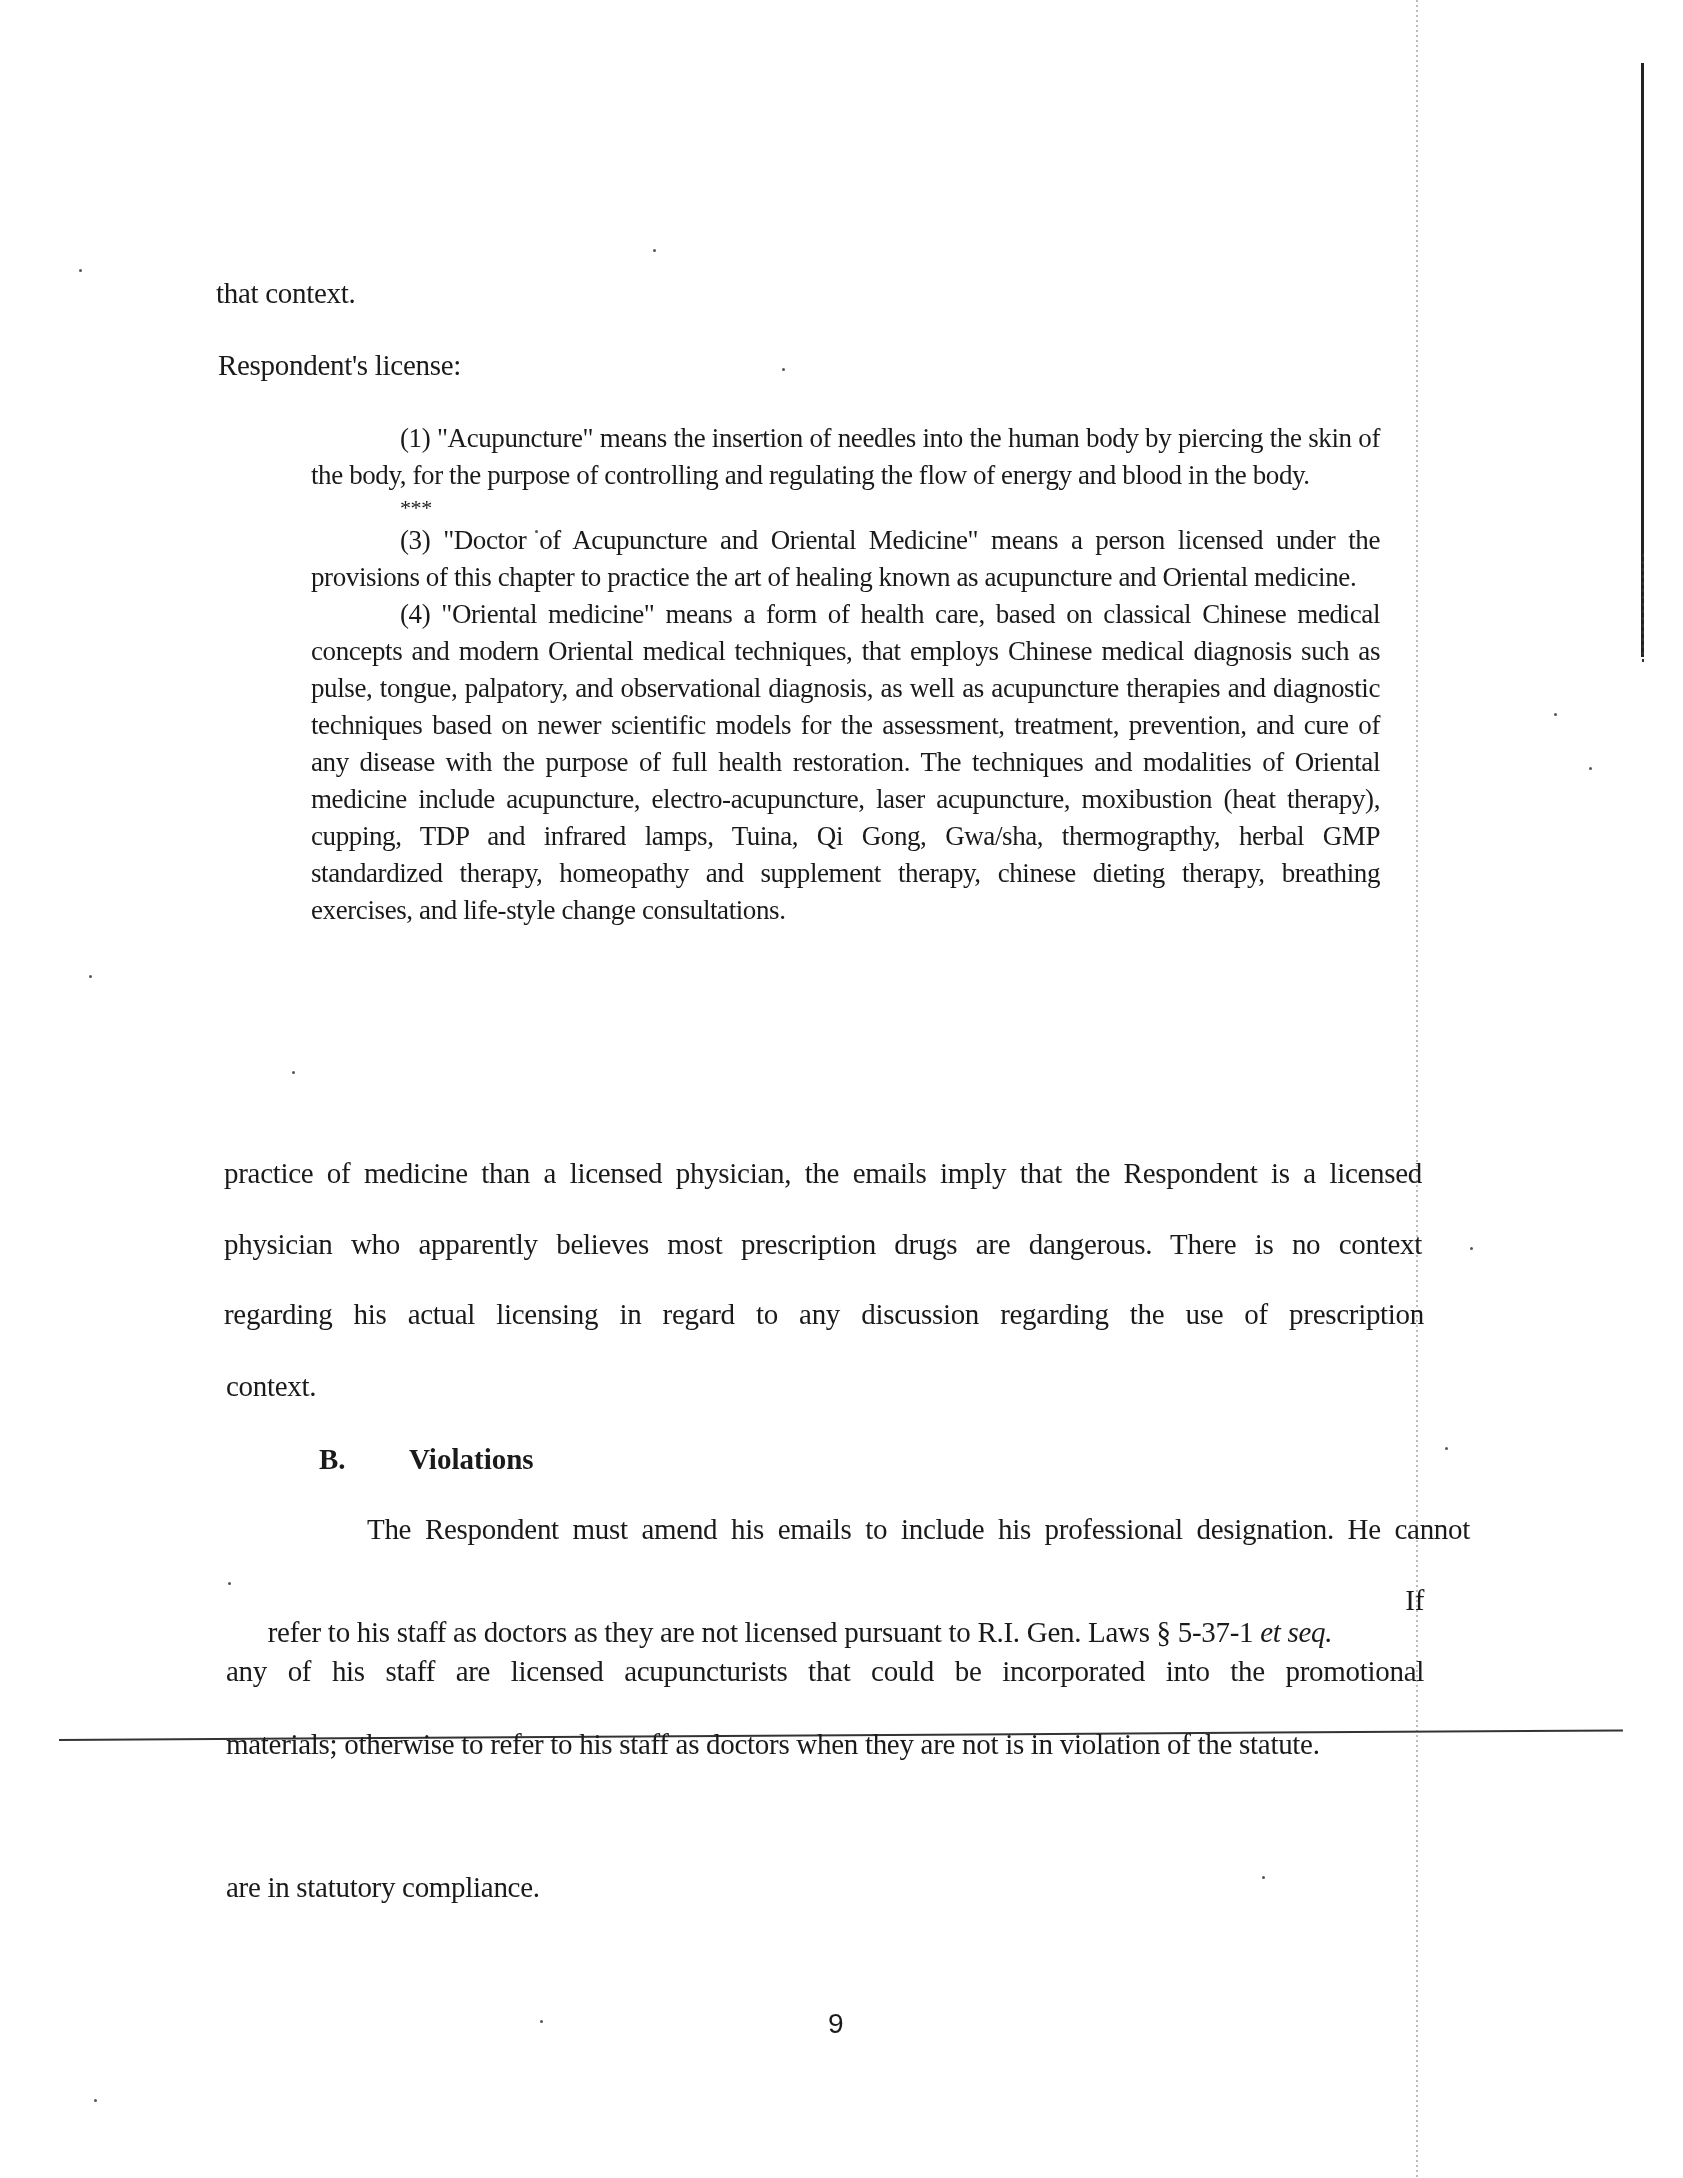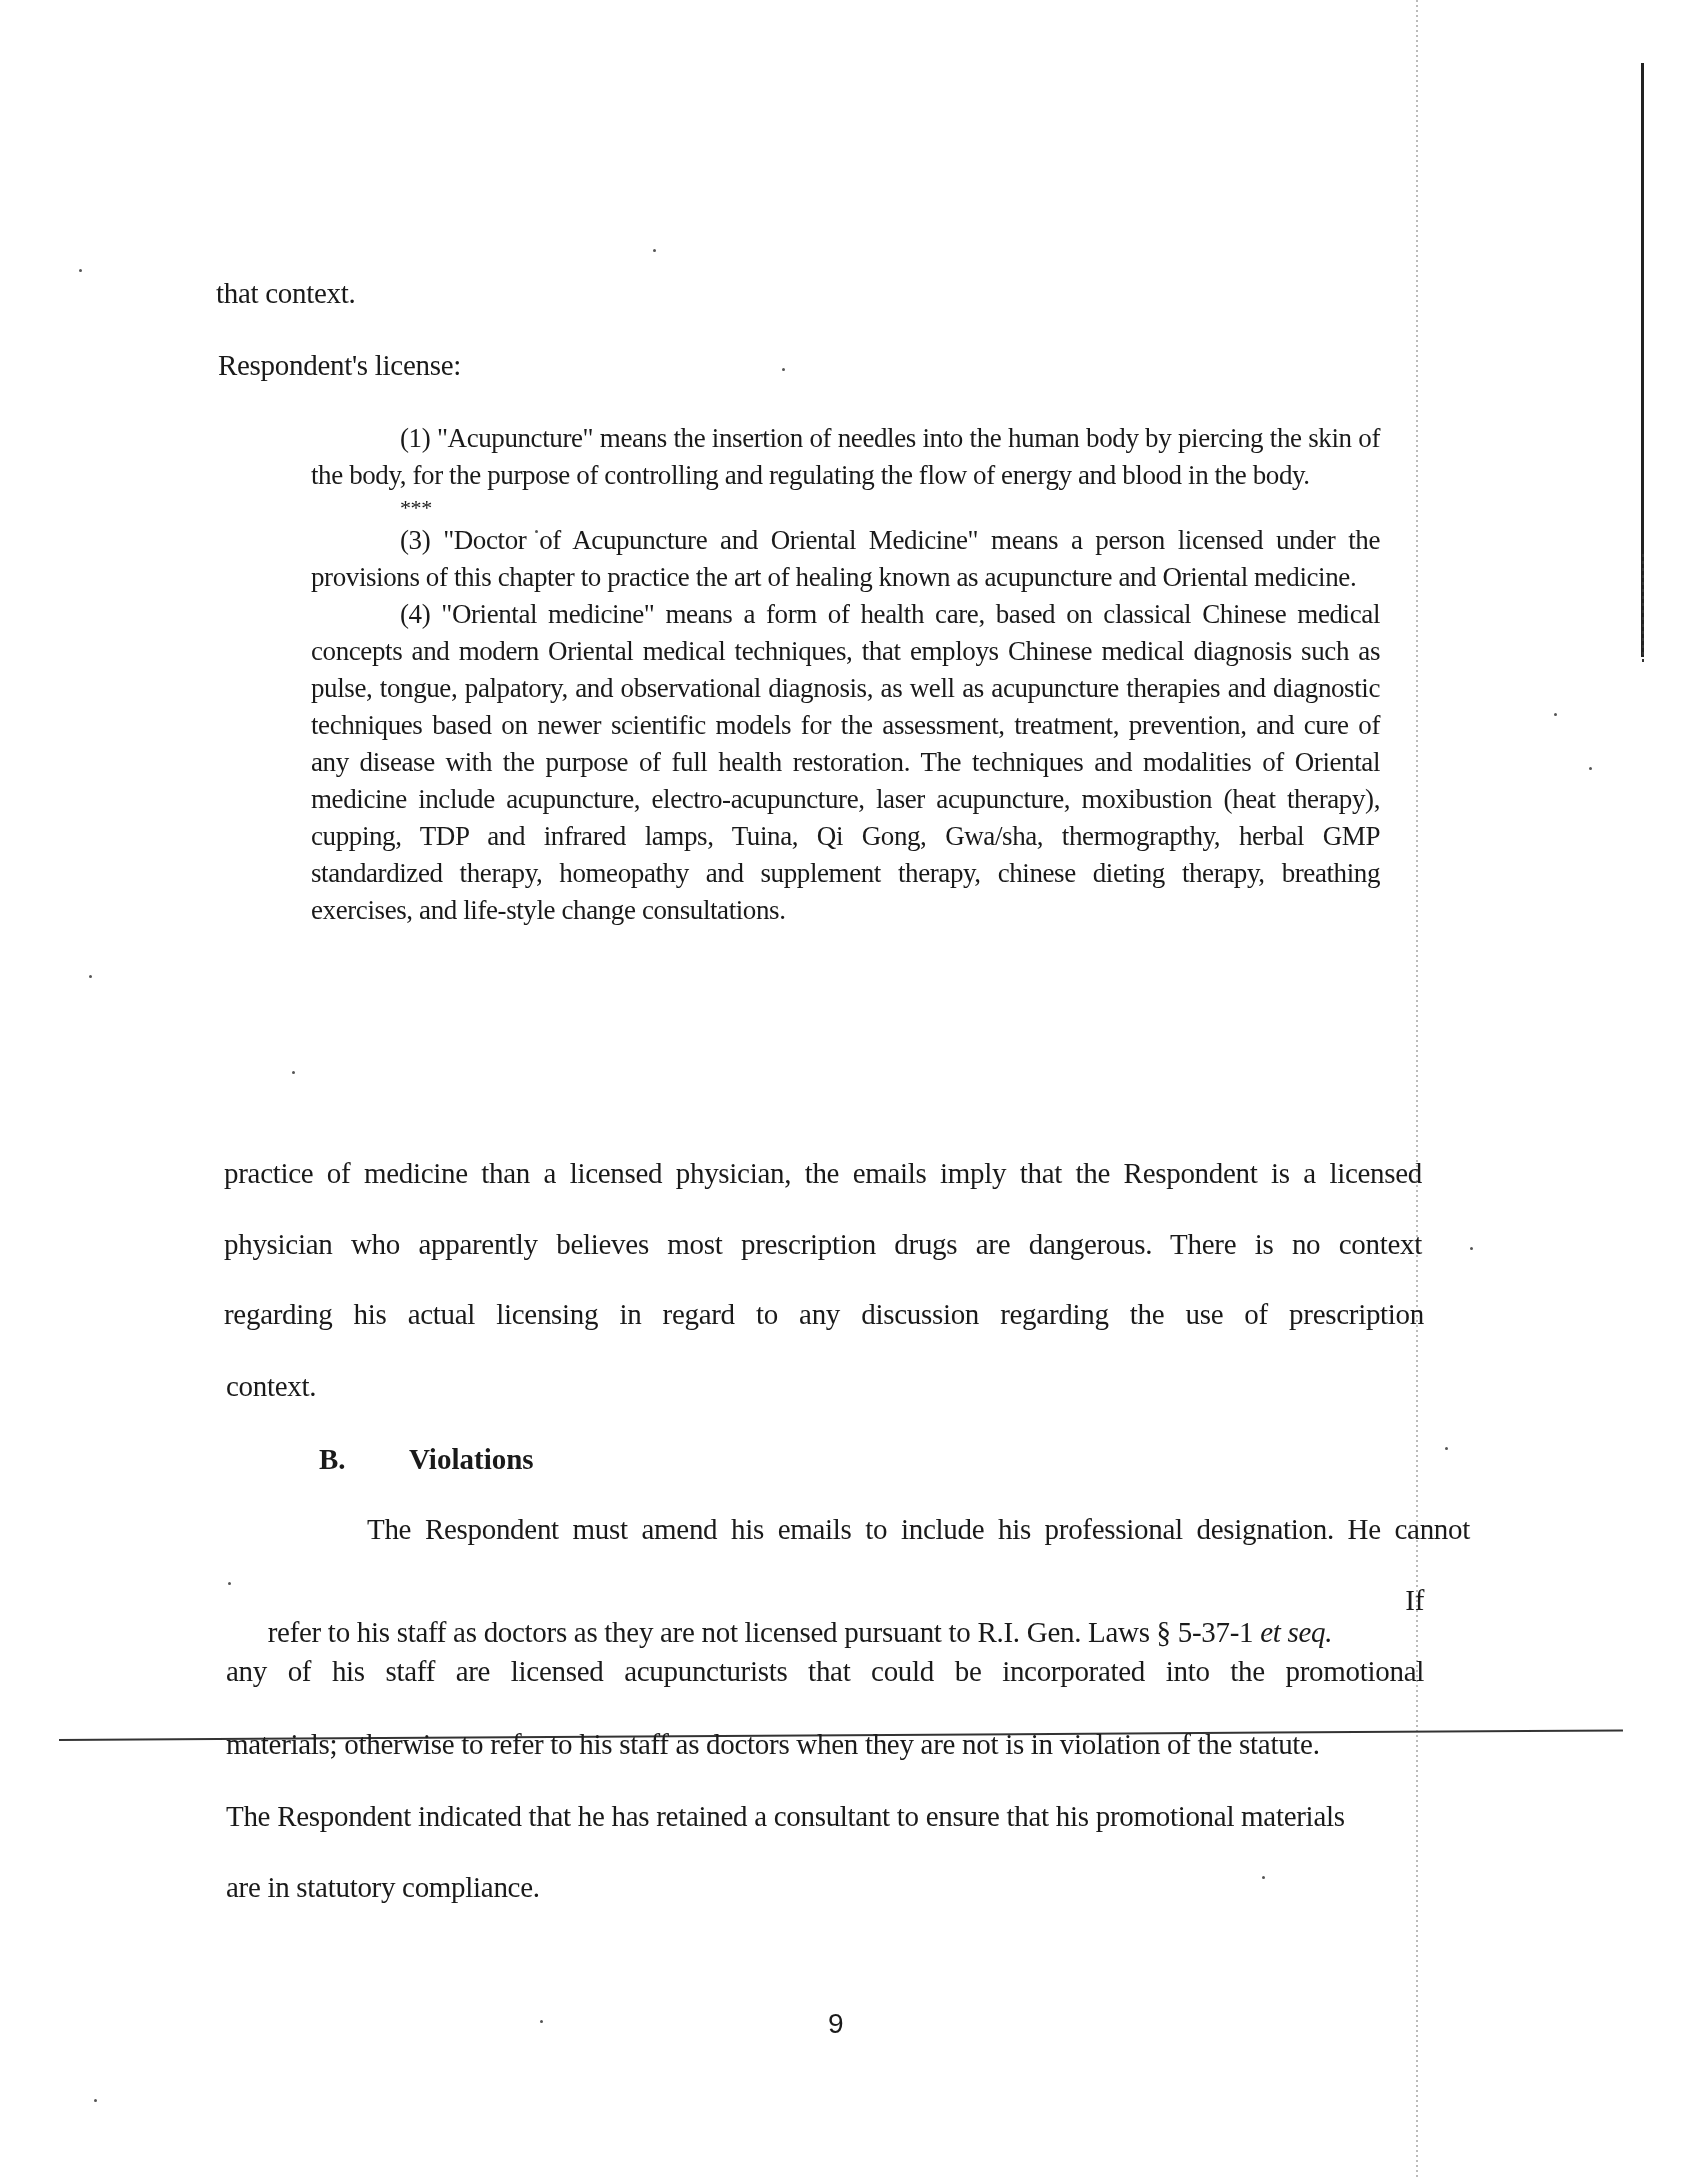--- a/index.html
+++ b/index.html
@@ -150,18 +150,17 @@
 
   <div class="line justify" style="left:319px;top:1513px;width:1103px;margin-left:48px;">The Respondent must amend his emails to include his professional designation. He cannot</div>
   <div class="line" style="left:226px;top:1584px;width:1198px;display:flex;justify-content:space-between;">
     <span style="white-space:pre;">
       <span>refer to his staff as doctors as they are not licensed pursuant to R.I. Gen. Laws § 5-37-1 </span><em>et seq.</em>
     </span>
     <span>  If</span>
   </div>
   <div class="line justify" style="left:226px;top:1655px;width:1198px;">any of his staff are licensed acupuncturists that could be incorporated into the promotional</div>
   <div class="line" style="left:226px;top:1728px;">materials; otherwise to refer to his staff as doctors when they are not is in violation of the statute.</div>
-  <div class="line" style="left:226px;top:1800px;">The Respondent indicated that he has retained a consultant to ensure that his promotional materials</div>
   <div class="line" style="left:226px;top:1871px;">are in statutory compliance.</div>
 
   <div class="page-number">9</div>
 </div>
 
 
 </body></html>

